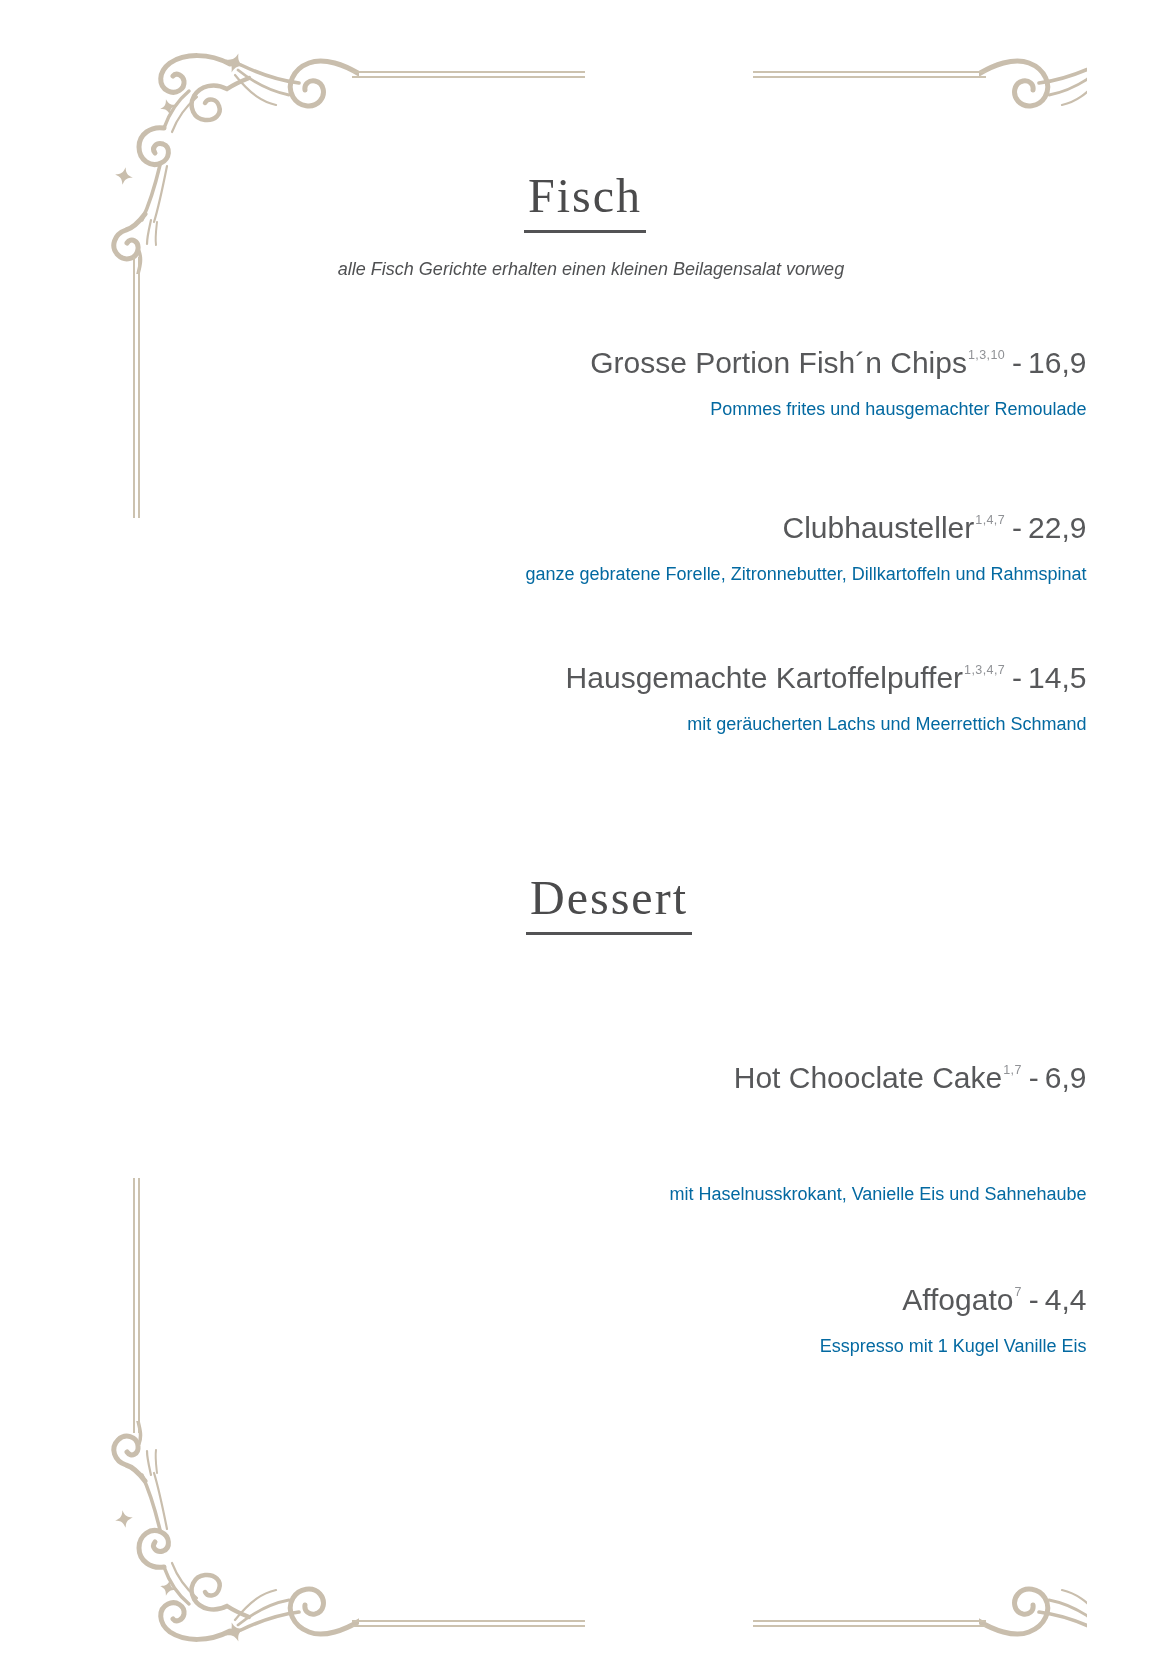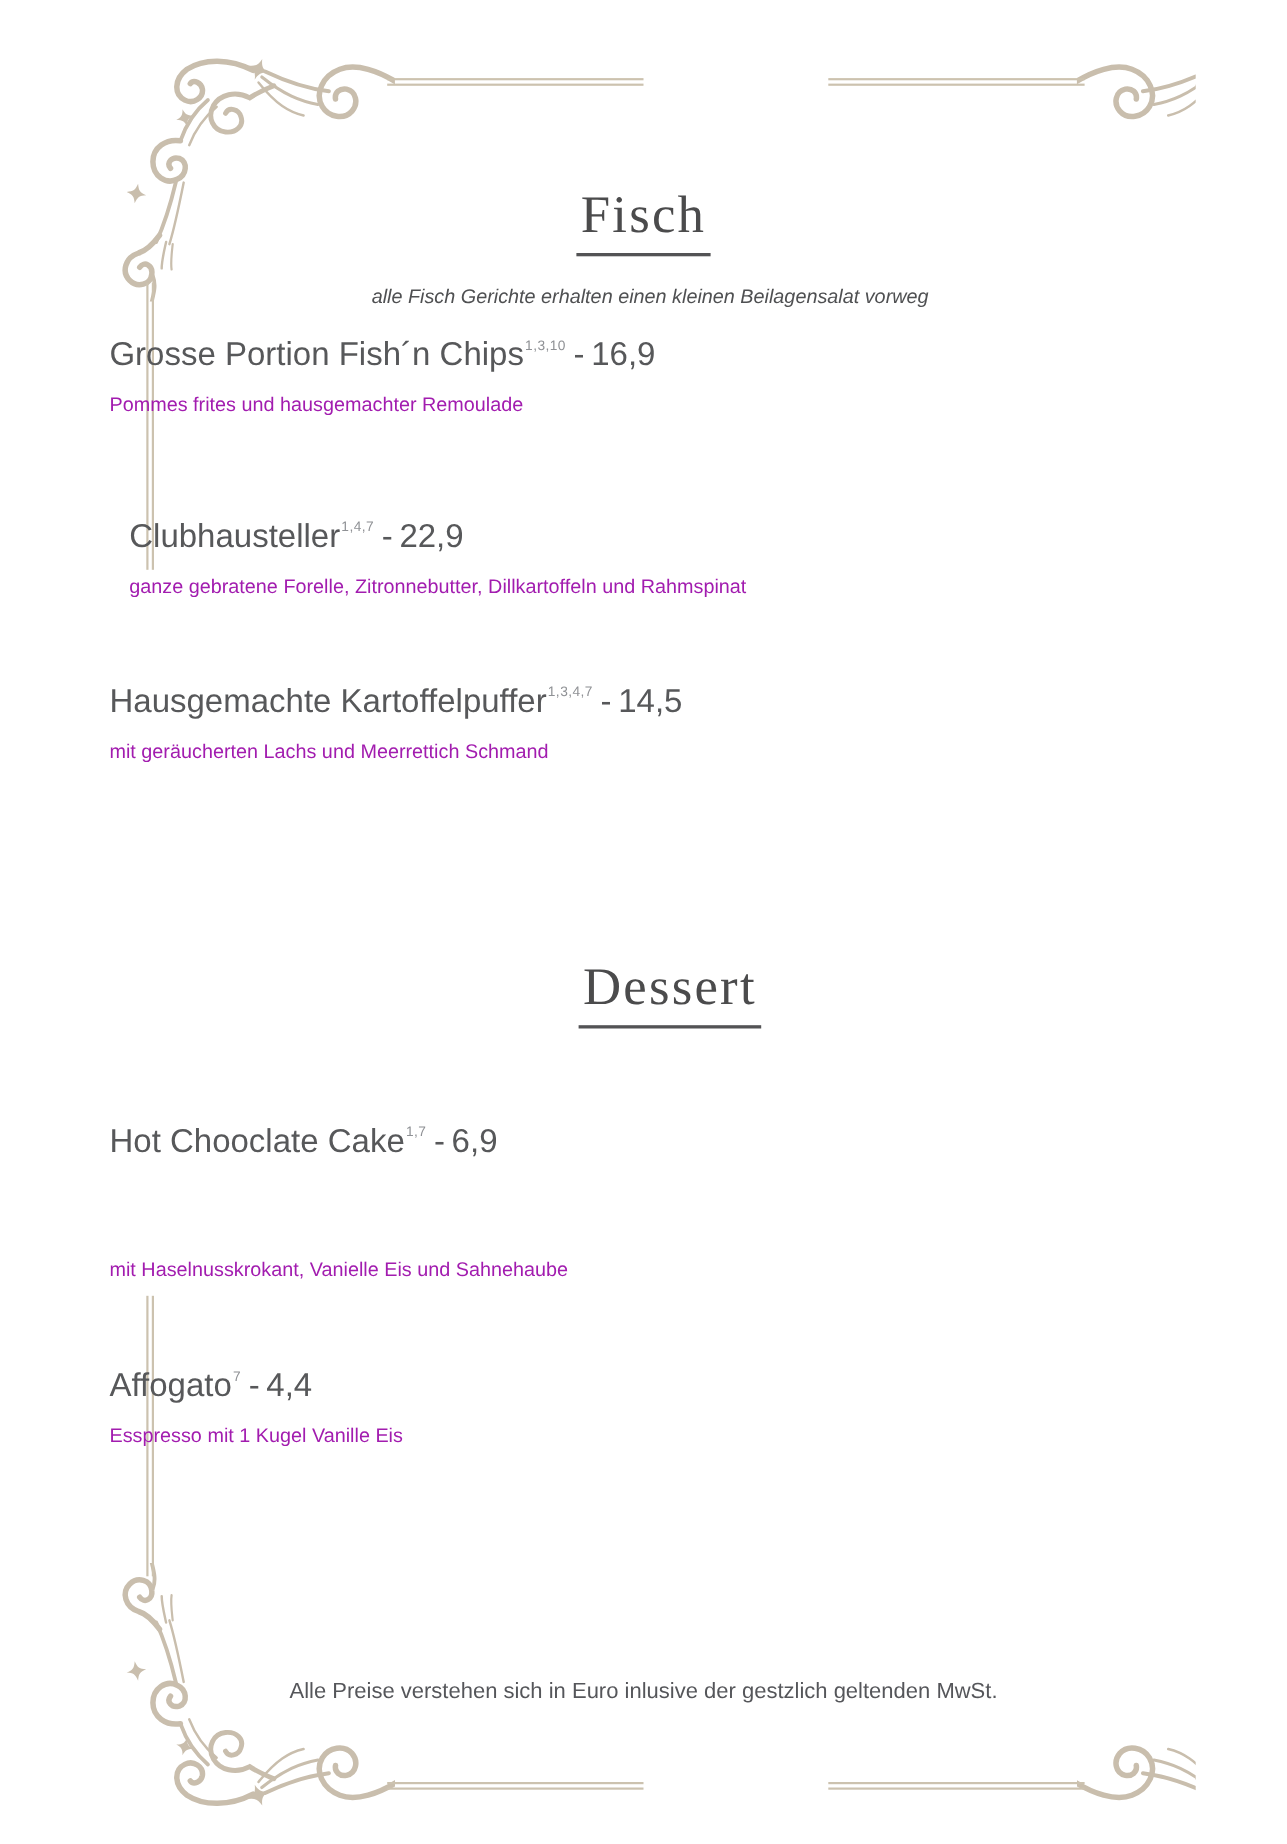--- a/index.html
+++ b/index.html
@@ -20,25 +20,25 @@
 
   
   .menu-title{position:absolute;left:0;right:0;margin:0;text-align:center;
               font-family:"Liberation Serif",serif;font-weight:400;
               font-size:48px;line-height:1.1;color:#4b4b4c;letter-spacing:2px;}
   .menu-title .underline{display:inline-block;padding:0 4px 7px;border-bottom:3px solid #535355;}
 
   .section-note{position:absolute;left:0;right:0;margin:0;text-align:center;
                 font-style:italic;font-size:18px;line-height:1.2;color:#4f5052;}
 
-  .menu-item{position:absolute;left:16px;right:0;text-align:left;}
+  .menu-item{position:absolute;left:0;right:0;text-align:right;margin-top:40px;}
   .item-name{margin:0;font-size:30px;line-height:36px;font-weight:400;color:#57585a;}
   .sup{position:relative;top:-14px;font-size:12.5px;color:#8f9195;letter-spacing:.4px;margin:0 1px;}
   .sep{margin:0 6px;}
-  .item-desc{margin:12px 0 0;font-size:18px;line-height:1.2;color:#a21caf;}
+  .item-desc{margin:12px 0 0;font-size:18px;line-height:1.2;color:#0369a1;}
 
   .footer-note{position:absolute;left:0;right:0;margin:0;text-align:center;
                font-size:20px;color:#55565a;}
 </style>
 </head>
 <body>
 
 <svg width="0" height="0" style="position:absolute" aria-hidden="true">
   <defs>
     <g id="flourish" stroke="#c9bead" fill="none" stroke-linecap="round">
@@ -131,15 +131,14 @@
     <div class="menu-item" style="top:1132px;">
       <p class="item-desc">mit Haselnusskrokant, Vanielle Eis und Sahnehaube</p>
     </div>
 
     <div class="menu-item" style="top:1242px;">
       <h3 class="item-name"><span>Affogato</span><span class="sup">7</span><span class="sep">-</span><span>4,4</span></h3>
       <p class="item-desc">Esspresso mit 1 Kugel Vanille Eis</p>
     </div>
   </section>
 
-  <p class="footer-note" style="top:1527px;">Alle Preise verstehen sich in Euro inlusive der gestzlich geltenden MwSt.</p>
 
 </div>
 
 </body></html>

